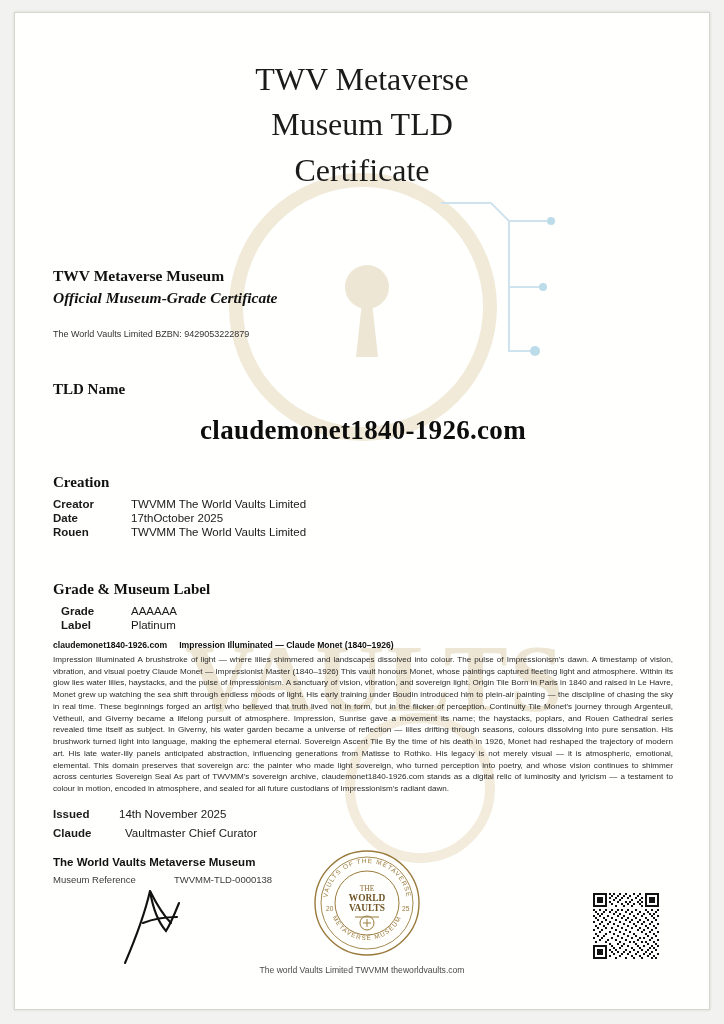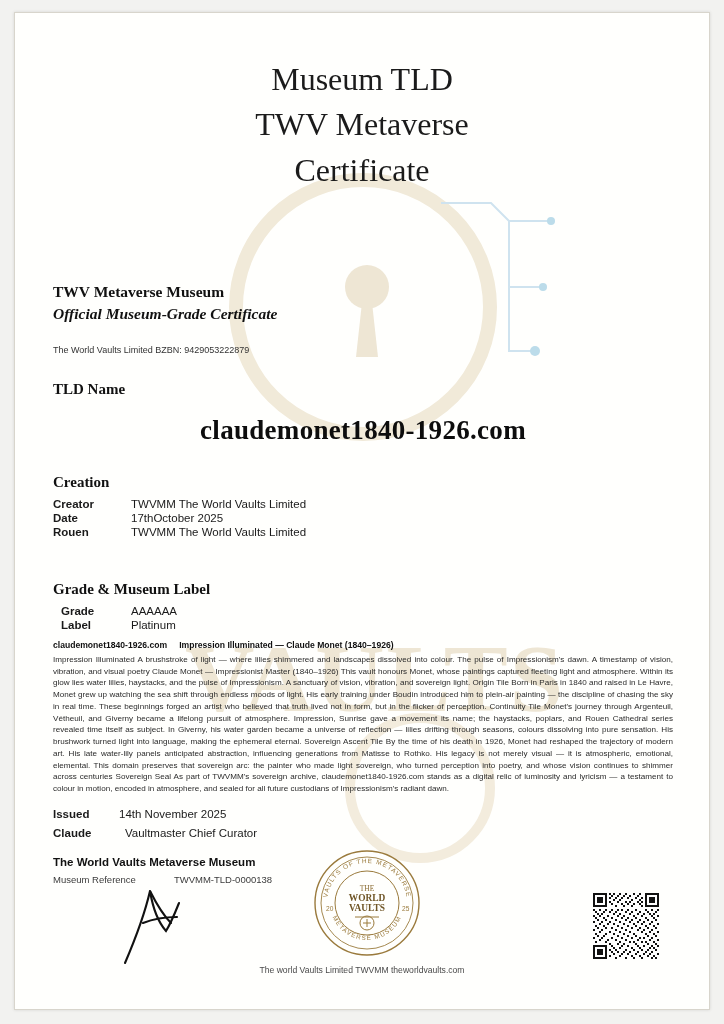--- a/index.html
+++ b/index.html
@@ -193,26 +193,26 @@
       <path d="M70 96 L70 160 L96 160"></path>
     </g>
     <g fill="#bcdcea">
       <circle cx="112" cy="30" r="4"></circle>
       <circle cx="104" cy="96" r="4"></circle>
       <circle cx="96" cy="160" r="5"></circle>
     </g>
   </svg>
 
   <div class="title-block">
+    <div>TWV Metaverse</div>
     <div>Museum TLD</div>
-    <div>TWV Metaverse</div>
     <div>Certificate</div>
   </div>
 
-  <div class="pad" style="top:270px;">
+  <div class="pad" style="top:254px;">
     <div class="org-name">TWV Metaverse Museum</div>
     <div class="org-sub">Official Museum-Grade Certificate</div>
     <div class="org-bzbn">The World Vaults Limited BZBN: 9429053222879</div>
   </div>
 
   <div class="pad" style="top:368px;">
     <div class="sec-head">TLD Name</div>
   </div>
   <div class="pad" style="top:402px;">
     <div class="domain-name">claudemonet1840-1926.com</div>

